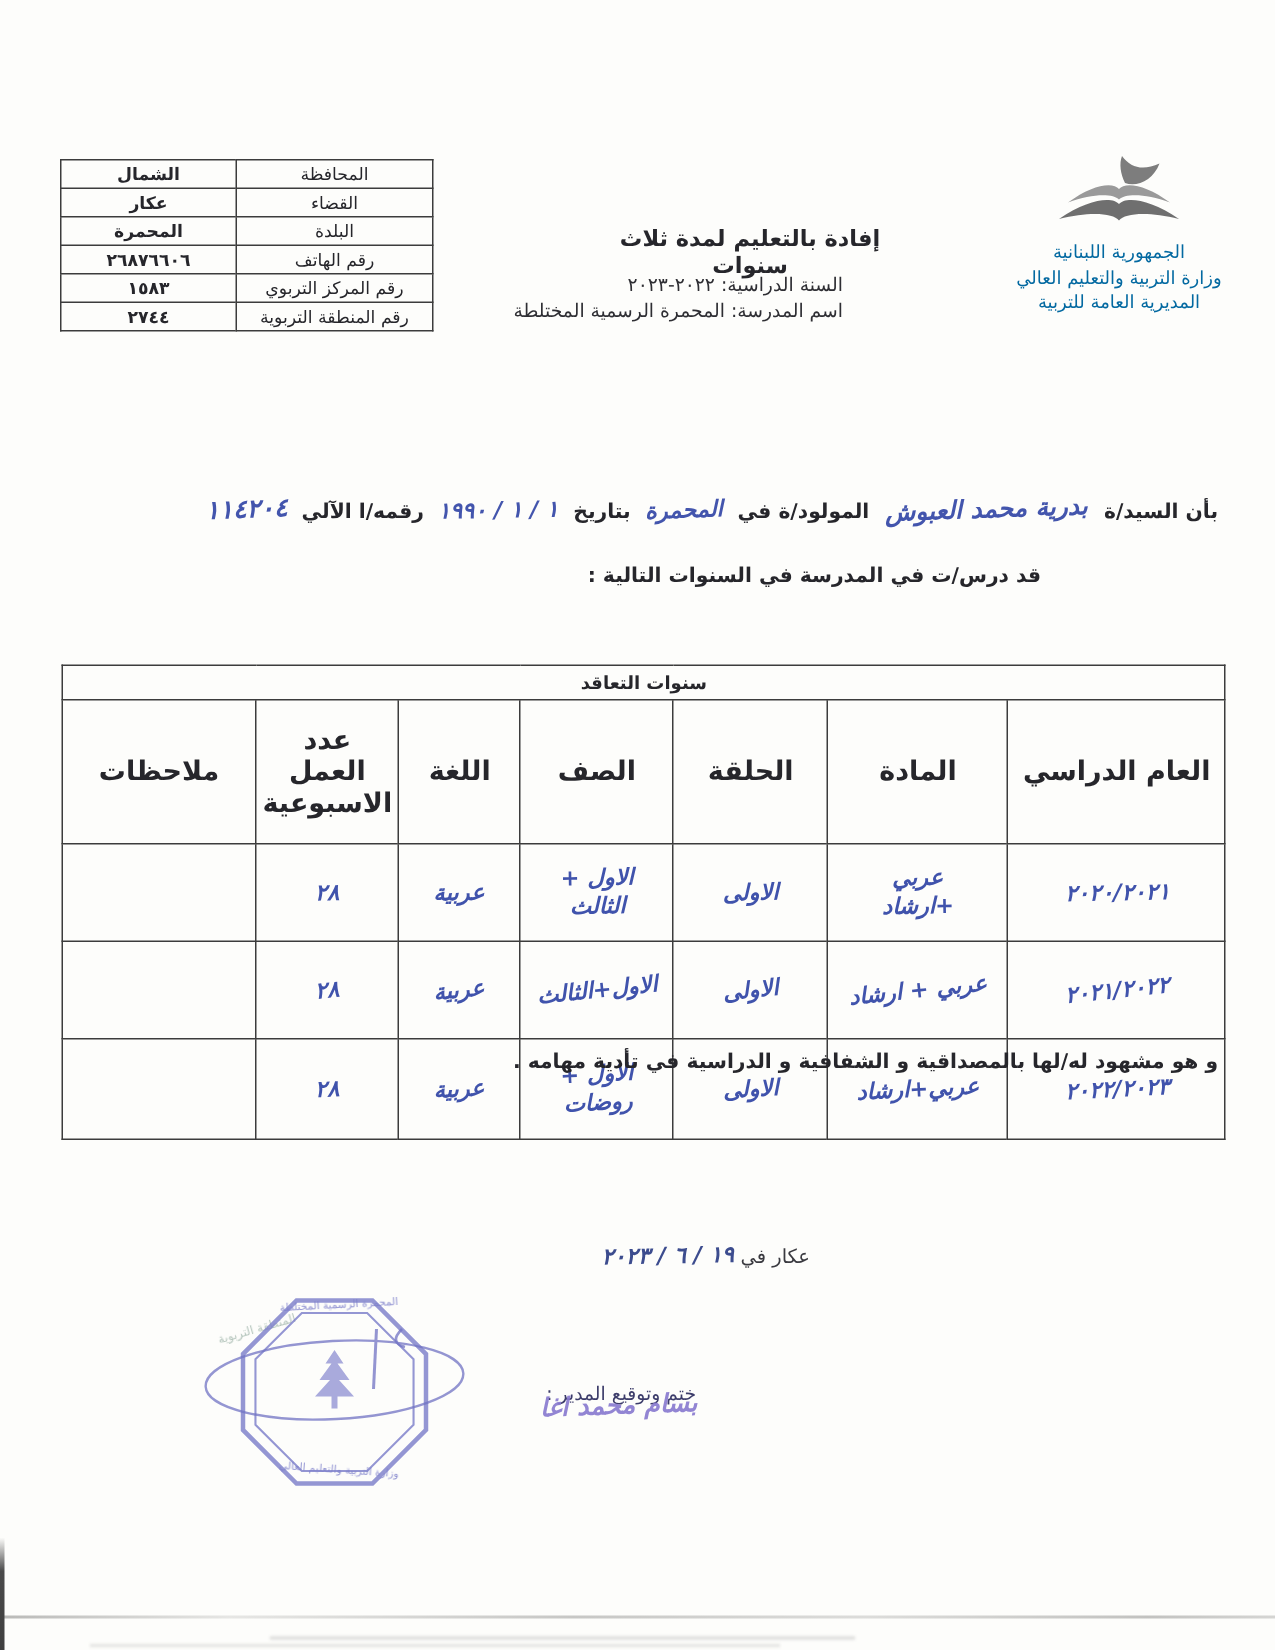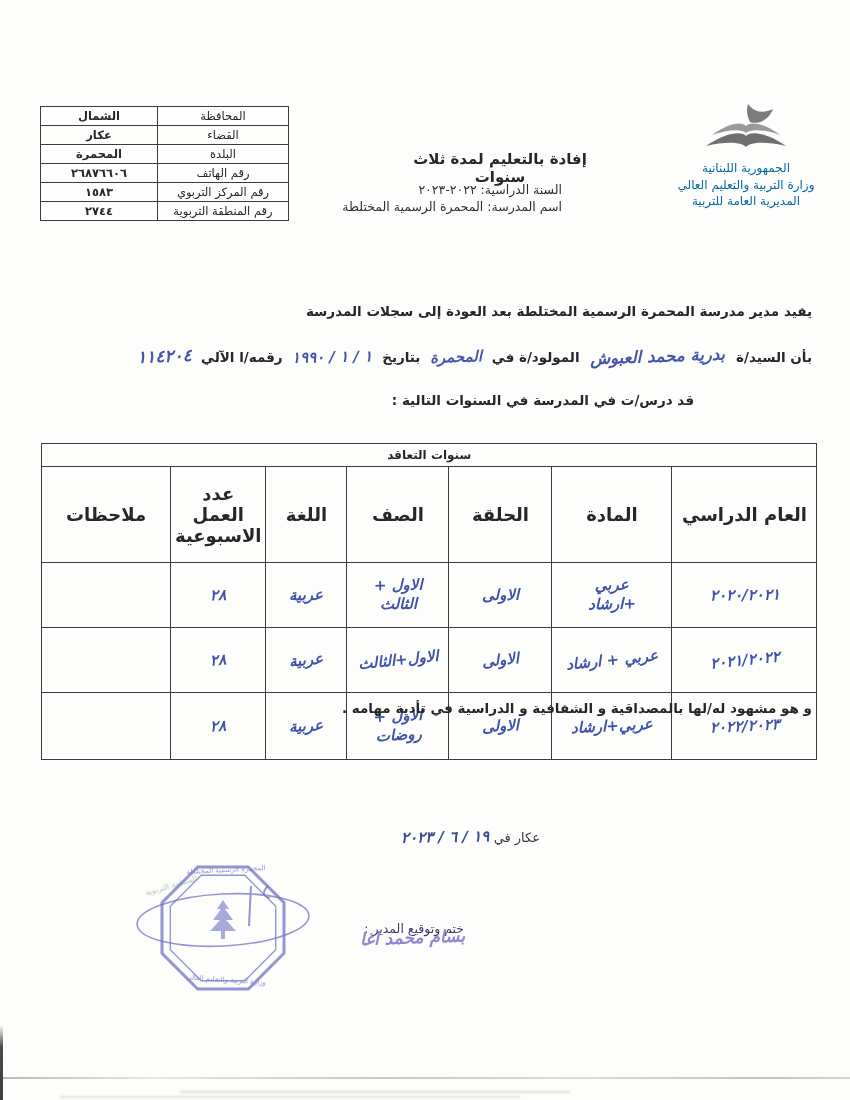--- a/index.html
+++ b/index.html
@@ -132,21 +132,20 @@
       <path d="M50 2 C56 10, 64 12, 75 7 C71 18, 60 23, 52 20 C49 14, 48 7, 50 2 Z" fill="#7d7d7d"></path>
       <path d="M14 33 C30 21, 44 19, 48 24 C52 19, 66 21, 82 33 C66 27, 52 27, 48 31 C44 27, 30 27, 14 33 Z" fill="#9a9a9a"></path>
       <path d="M8 44 C28 30, 44 29, 48 34 C52 29, 68 30, 88 44 C68 39, 52 40, 48 45 C44 40, 28 39, 8 44 Z" fill="#6f6f6f"></path>
     </svg>
     <div>الجمهورية اللبنانية</div>
     <div>وزارة التربية والتعليم العالي</div>
     <div>المديرية العامة للتربية</div>
   </div>
 
   <div class="body-text">
-    <div>يفيد مدير مدرسة  المحمرة الرسمية المختلطة  بعد العودة إلى سجلات المدرسة</div>
     <div class="body-line2">
       <span>بأن السيد/ة</span>
       <span class="hw hw-name">بدرية محمد العبوش</span>
       <span>المولود/ة في</span>
       <span class="hw hw-place">المحمرة</span>
       <span>بتاريخ</span>
       <span class="hw hw-bdate">١ / ١ / ١٩٩٠</span>
       <span>رقمه/ا الآلي</span>
       <span class="hw hw-serial">١١٤٢٠٤</span>
     </div>

